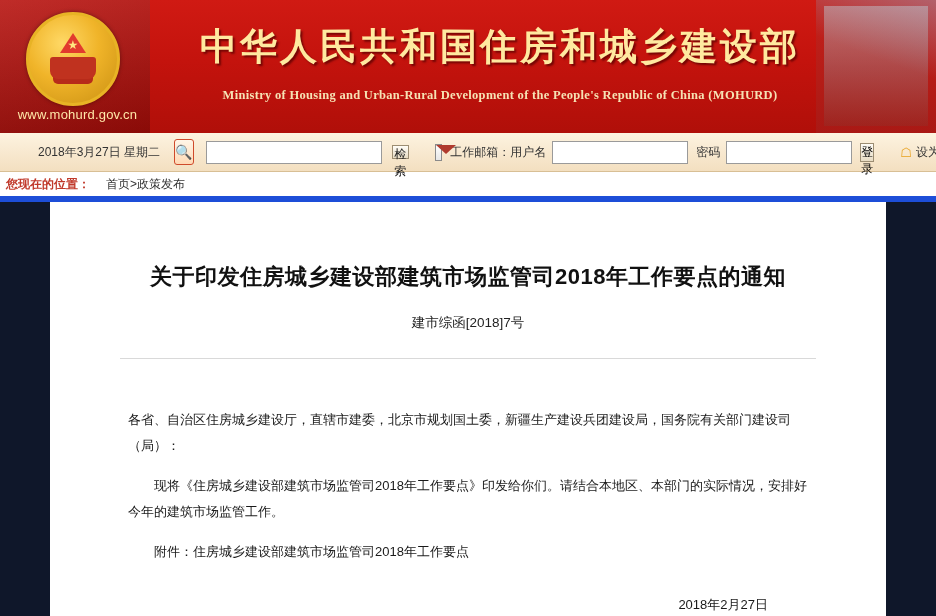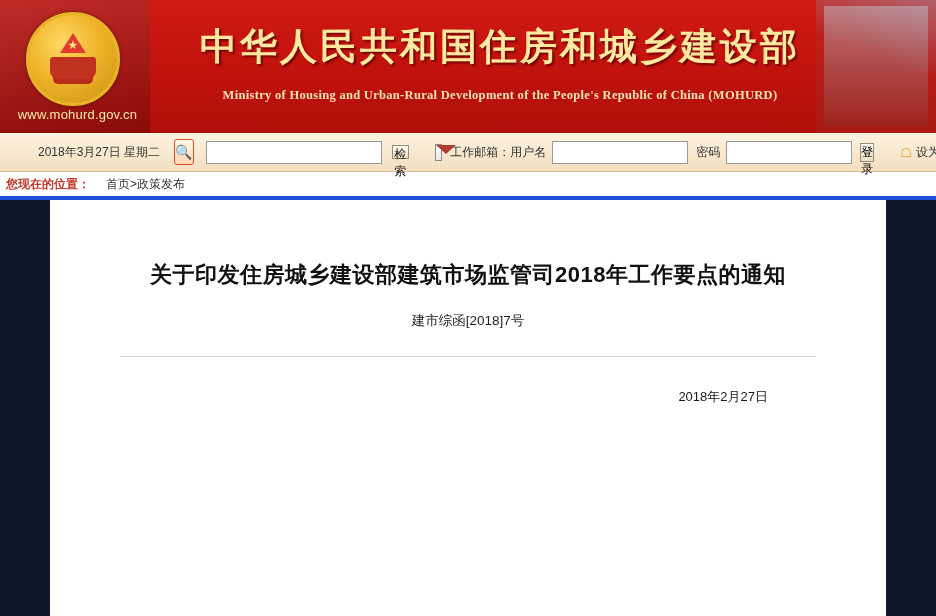--- a/index.html
+++ b/index.html
@@ -214,21 +214,21 @@
     color: #e8a11e;
     margin-right: 4px;
     font-size: 13px;
   }
 
   
   .breadcrumb-bar {
     width: 936px;
     height: 24px;
     background: #fff;
-    border-bottom: 4px solid #1d4ed8;
+    border-bottom: 6px solid #1d4ed8;
     display: flex;
     align-items: center;
     font-size: 12px;
   }
   .breadcrumb-label {
     margin-left: 6px;
     color: #c0392b;
     font-weight: bold;
   }
   .breadcrumb-path {
@@ -332,19 +332,24 @@
   <span class="breadcrumb-path">首页&gt;政策发布</span>
 </div>
 
 <div class="doc-wrap">
   <div class="doc-page">
 
     <div class="doc-title">关于印发住房城乡建设部建筑市场监管司2018年工作要点的通知</div>
     <div class="doc-docnum">建市综函[2018]7号</div>
     <div class="doc-rule"></div>
 
+    <div class="doc-body">
+      <p>各省、自治区住房城乡建设厅，直辖市建委，北京市规划国土委，新疆生产建设兵团建设局，国务院有关部门建设司（局）：</p>
+      <p class="indent">现将《住房城乡建设部建筑市场监管司2018年工作要点》印发给你们。请结合本地区、本部门的实际情况，安排好今年的建筑市场监管工作。</p>
+      <p class="indent">附件：住房城乡建设部建筑市场监管司2018年工作要点</p>
+    </div>
 
     <div class="doc-signature">
       <div>2018年2月27日</div>
     </div>
 
   </div>
 </div>
 
 </body></html>

